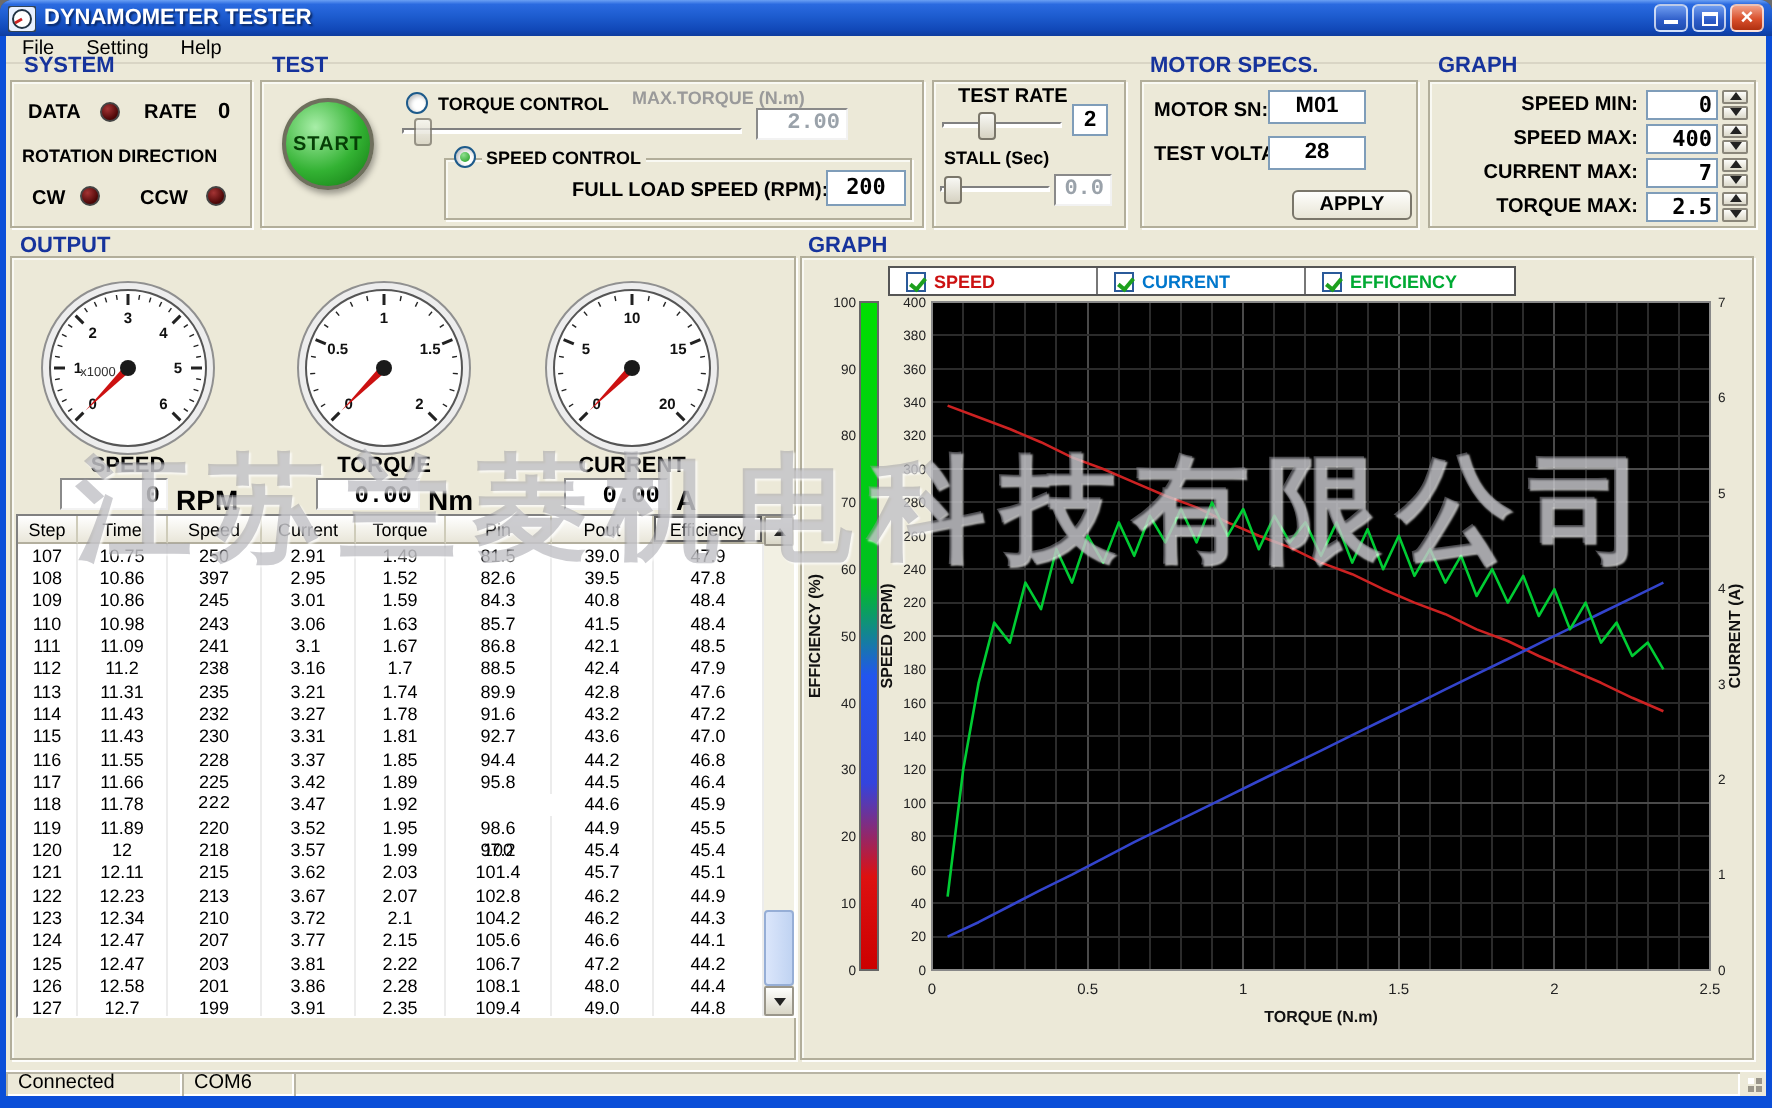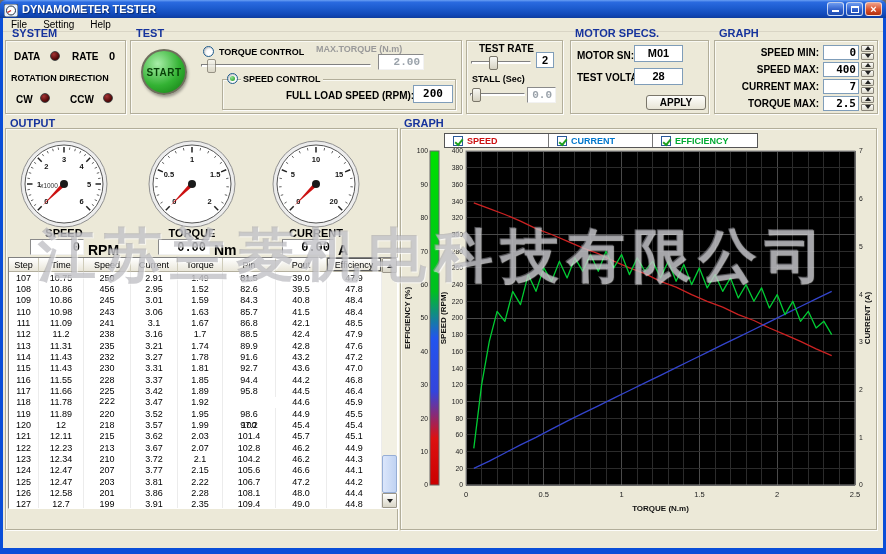--- a/index.html
+++ b/index.html
@@ -398,21 +398,21 @@
           <div class="td" style="width: 47px;">250</div>
           <div class="td" style="width: 47px;">2.91</div>
           <div class="td" style="width: 45px;">1.49</div>
           <div class="td" style="width: 53px;">81.5</div>
           <div class="td" style="width: 51px;">39.0</div>
           <div class="td" style="width: 55px;">47.9</div>
         </div>
         <div class="t-row">
           <div class="td" style="width: 30px;">108</div>
           <div class="td" style="width: 45px;">10.86</div>
-          <div class="td" style="width: 47px;">456</div>
+          <div class="td" style="width: 47px;">397</div>
           <div class="td" style="width: 47px;">2.95</div>
           <div class="td" style="width: 45px;">1.52</div>
           <div class="td" style="width: 53px;">82.6</div>
           <div class="td" style="width: 51px;">39.5</div>
           <div class="td" style="width: 55px;">47.8</div>
         </div>
         <div class="t-row">
           <div class="td" style="width: 30px;">109</div>
           <div class="td" style="width: 45px;">10.86</div>
           <div class="td" style="width: 47px;">245</div>
@@ -739,14 +739,20 @@
         <text x="375.2" y="349" text-anchor="middle" font-size="7.5" fill="#222" font-family="Liberation Sans, sans-serif">2</text>
         <text x="453.0" y="349" text-anchor="middle" font-size="7.5" fill="#222" font-family="Liberation Sans, sans-serif">2.5</text>
         <text transform="translate(8,170) rotate(-90)" font-size="8" font-weight="bold" fill="#111" text-anchor="middle" font-family="Liberation Sans, sans-serif">EFFICIENCY (%)</text>
         <text transform="translate(44,170) rotate(-90)" font-size="8" font-weight="bold" fill="#111" text-anchor="middle" font-family="Liberation Sans, sans-serif">SPEED (RPM)</text>
         <text transform="translate(468,170) rotate(-90)" font-size="8" font-weight="bold" fill="#111" text-anchor="middle" font-family="Liberation Sans, sans-serif">CURRENT (A)</text>
         <text x="258.5" y="363" font-size="8" font-weight="bold" fill="#111" text-anchor="middle" font-family="Liberation Sans, sans-serif">TORQUE (N.m)</text>
       </svg></div>
 
   <div class="watermark">江苏兰菱机电科技有限公司</div>
 
+  <div class="statusbar">
+    <div class="sb-panel" style="width:88px">Connected</div>
+    <div class="sb-panel" style="width:56px">COM6</div>
+    <div class="sb-fill"></div>
+    <div class="sb-grip"></div>
+  </div>
 
 </div>
 
 </body></html>

